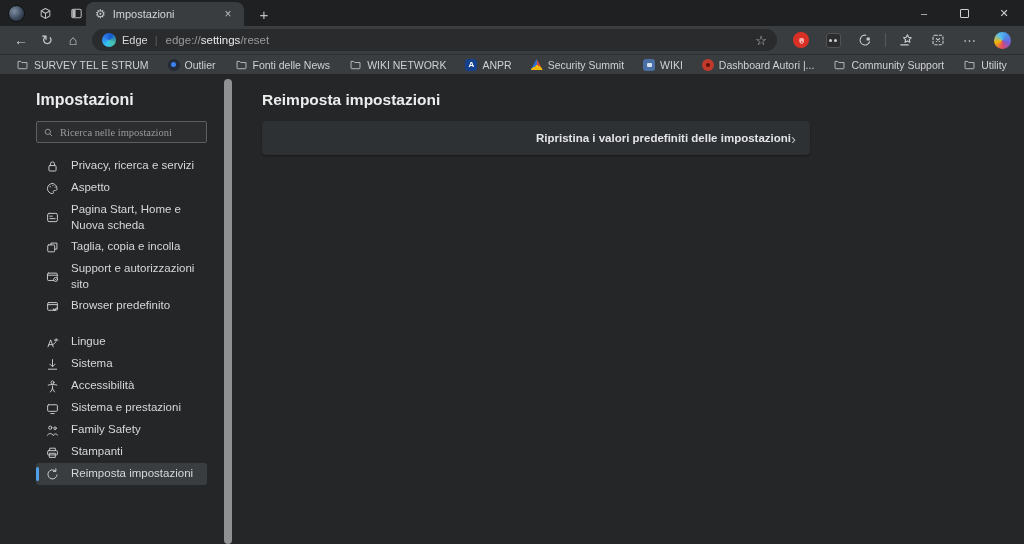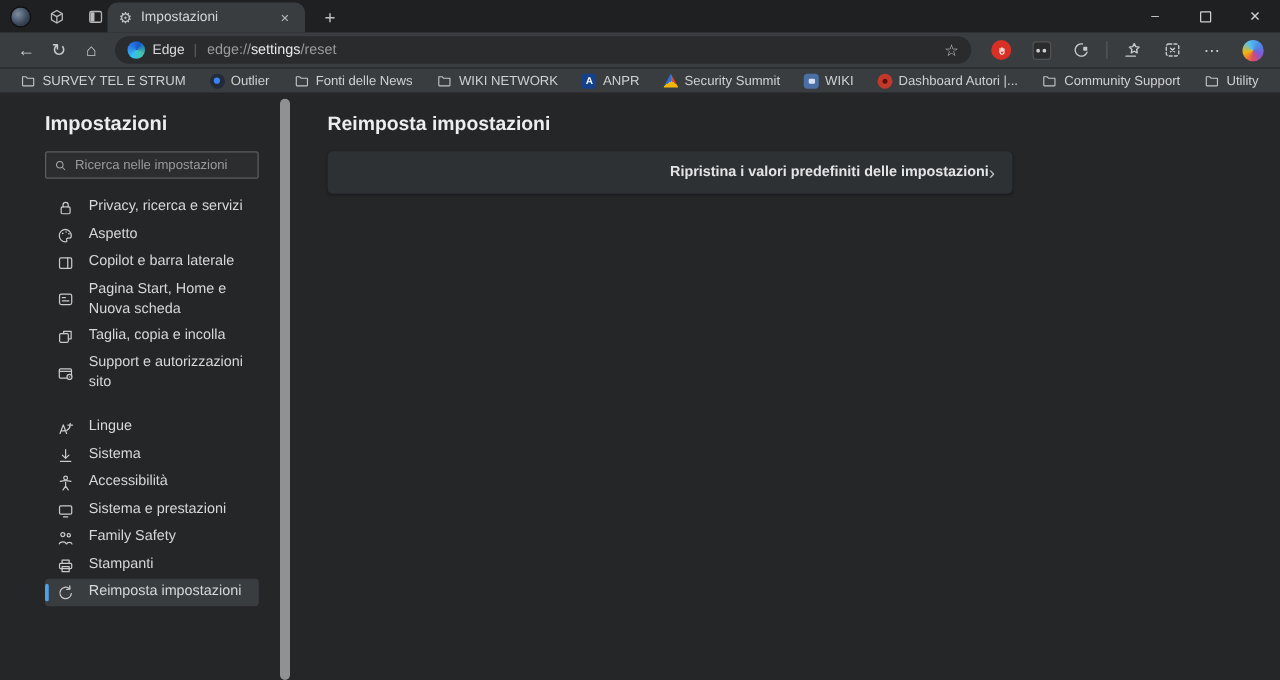--- a/index.html
+++ b/index.html
@@ -51,21 +51,21 @@
   .favicon.round { border-radius:50%; }
 
   
   .page { position:absolute; left:0; top:75px; width:1024px; height:469px; background:#242628; overflow:hidden; }
   .scrollbar { position:absolute; left:224px; top:4px; width:8px; height:465px; background:#8f9193; border-radius:4px; }
 
   
   .side-title { position:absolute; left:36px; top:16px; color:#ededee; font-size:16px; font-weight:bold; }
   .search-box { position:absolute; left:36px; top:46px; width:171px; height:22px; background:#2b2d2f; border:1px solid #5c5e60; border-radius:2px; display:flex; align-items:center; padding:0 6px; gap:6px; }
   .search-box svg { width:11px; height:11px; stroke:#a8a9ab; fill:none; stroke-width:1.2; flex:none; }
-  .search-box input { background:transparent; border:none; outline:none; color:#d8d9db; font-size:10.5px; width:100%; font-family:Liberation Sans, sans-serif; }
+  .search-box input { background:transparent; border:none; outline:none; color:#d8d9db; font-size:10.5px; width:100%; font-family:Liberation Serif, serif; }
   .search-box input::placeholder { color:#9a9b9d; }
 
   .nav-list { position:absolute; left:0; top:80px; width:224px; }
   .nav-item { position:relative; display:flex; align-items:center; gap:11px; width:171px; margin-left:36px; padding:3px 4px 3px 8px; border-radius:3px; color:#d6d7d9; font-size:11.5px; line-height:1.35; }
   .nav-item .ni-icon { flex:none; width:16px; height:16px; display:flex; align-items:center; justify-content:center; }
   .nav-item svg { width:15px; height:15px; stroke:#c9cacc; fill:none; stroke-width:1.05; stroke-linecap:round; stroke-linejoin:round; }
   .nav-item.gap { margin-top:14px; }
   .nav-item.selected { background:#3a3d40; }
   .nav-item.selected::before { content:''; position:absolute; left:0; top:4px; bottom:4px; width:3px; border-radius:2px; background:#4fa0e8; }
   .ni-label { flex:1; }
@@ -258,29 +258,20 @@
               <circle cx="5.5" cy="6.1" r=".7" fill="#c9cacc" stroke="none"></circle>
               <circle cx="8.4" cy="4.9" r=".7" fill="#c9cacc" stroke="none"></circle>
               <circle cx="10.8" cy="6.5" r=".7" fill="#c9cacc" stroke="none"></circle>
             </svg>
           </span>
         <span class="ni-label">Aspetto</span>
       </div>
       <div class="nav-item">
         <span class="ni-icon">
             <svg viewBox="0 0 16 16">
-              <rect x="2.8" y="3.6" width="10.4" height="8.8" rx="1.2"></rect>
-              <path d="M9.8 3.6v8.8"></path>
-            </svg>
-          </span>
-        <span class="ni-label">Copilot e barra laterale</span>
-      </div>
-      <div class="nav-item">
-        <span class="ni-icon">
-            <svg viewBox="0 0 16 16">
               <rect x="2.8" y="3.6" width="10.4" height="8.8" rx="1.6"></rect>
               <path d="M5.2 6.6h2.6M5.2 9.2h5.6"></path>
             </svg>
           </span>
         <span class="ni-label">Pagina Start, Home e Nuova scheda</span>
       </div>
       <div class="nav-item">
         <span class="ni-icon">
             <svg viewBox="0 0 16 16">
               <rect x="2.9" y="5.2" width="7.4" height="7.4" rx="1"></rect>
@@ -292,20 +283,30 @@
       <div class="nav-item">
         <span class="ni-icon">
             <svg viewBox="0 0 16 16">
               <rect x="2.6" y="4.4" width="10.4" height="7.8" rx="1"></rect>
               <path d="M2.6 6.6h10.4"></path>
               <circle cx="11.3" cy="11.2" r="2.1" fill="#242628"></circle>
               <circle cx="11.3" cy="11.2" r=".6" fill="#c9cacc" stroke="none"></circle>
             </svg>
           </span>
         <span class="ni-label">Support e autorizzazioni sito</span>
+      </div>
+      <div class="nav-item">
+        <span class="ni-icon">
+            <svg viewBox="0 0 16 16">
+              <rect x="2.8" y="3.8" width="10.4" height="8.2" rx="1"></rect>
+              <path d="M2.8 6h10.4"></path>
+              <path d="M8.9 10.7l1.3 1.3 2.1-2.3" stroke-width="1.3"></path>
+            </svg>
+          </span>
+        <span class="ni-label">Browser predefinito</span>
       </div>
       <div class="nav-item gap">
         <span class="ni-icon">
             <svg viewBox="0 0 16 16">
               <path d="M3.2 12.6L6 5.2l2.8 7.4M4.1 10.3h3.8"></path>
               <path d="M9.9 5.4h4M11.9 3.9v1.5c-.2 2.2-1.3 3.7-3 4.5"></path>
             </svg>
           </span>
         <span class="ni-label">Lingue</span>
       </div>

